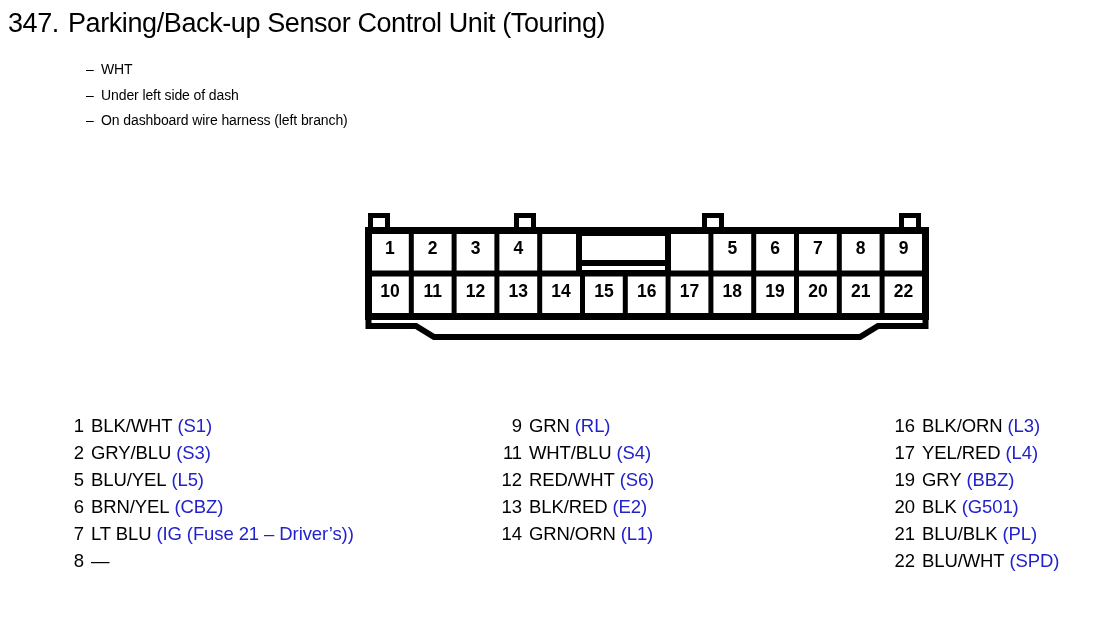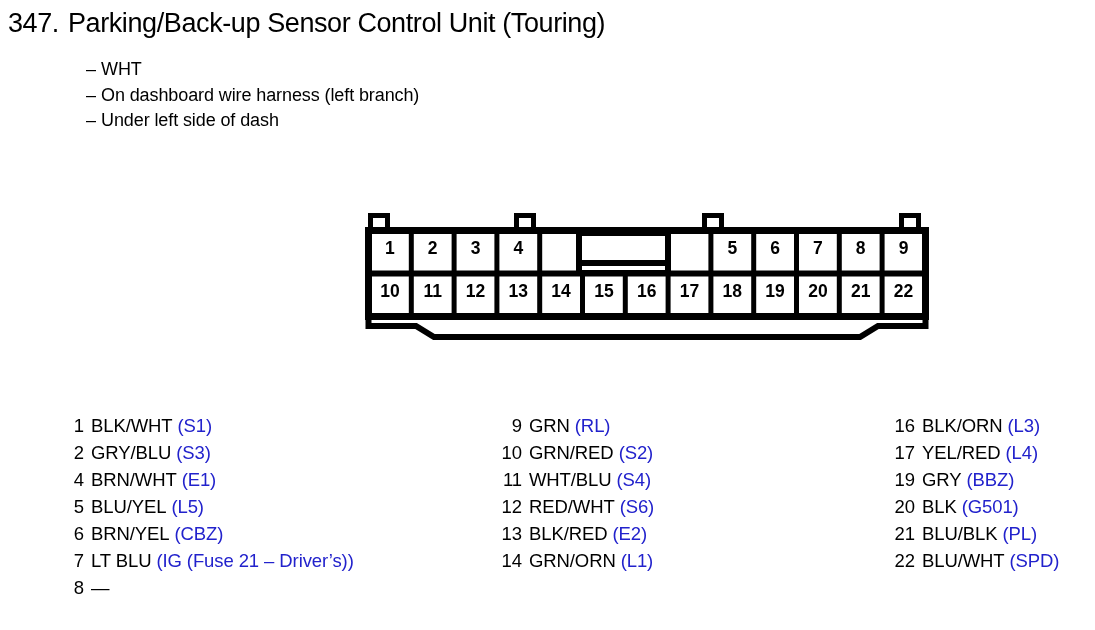--- a/index.html
+++ b/index.html
@@ -38,21 +38,21 @@
   #title-number {
     margin-right: 9px;
   }
   #subtitle-list {
     position: absolute;
     left: 86px;
     top: 57px;
     width: 800px;
   }
   .subtitle-row {
-    font-size: 18px;
+    font-size: 14px;
     line-height: 25.5px;
     white-space: nowrap;
     letter-spacing: -0.1px;
   }
   .subtitle-dash {
     display: inline-block;
     width: 15px;
   }
 
   
@@ -119,22 +119,22 @@
 </style>
 </head>
 <body>
 
 <div id="header">
   <div id="page-title">
     <span>347.</span><span id="title-number"></span><span>Parking/Back-up Sensor Control Unit (Touring)</span>
   </div>
   <div id="subtitle-list">
       <div class="subtitle-row"><span class="subtitle-dash">–</span><span>WHT</span></div>
+      <div class="subtitle-row"><span class="subtitle-dash">–</span><span>Under left side of dash</span></div>
       <div class="subtitle-row"><span class="subtitle-dash">–</span><span>On dashboard wire harness (left branch)</span></div>
-      <div class="subtitle-row"><span class="subtitle-dash">–</span><span>Under left side of dash</span></div>
     </div>
 </div>
 
 <div id="connector">
   <svg id="connector-svg" width="566" height="136" viewBox="0 0 566 136">
 
     <g fill="none" stroke="#000000" stroke-width="5">
       <rect x="6.5" y="9.5" width="17" height="17"></rect>
       <rect x="152.5" y="9.5" width="17" height="17"></rect>
       <rect x="340.5" y="9.5" width="17" height="17"></rect>
@@ -206,29 +206,27 @@
       <div class="pin-cell" style="left: 432.5px; top: 77px; width: 42.8px;">20</div>
       <div class="pin-cell" style="left: 475.3px; top: 77px; width: 42.8px;">21</div>
       <div class="pin-cell" style="left: 518.1px; top: 77px; width: 42.8px;">22</div>
     </div>
 </div>
 
 <div id="pin-list">
   <div class="pin-column" id="pin-column-0">
       <div class="pin-row"><span class="pin-num">1</span><span class="pin-color">BLK/WHT</span><span class="pin-code">(S1)</span></div>
       <div class="pin-row"><span class="pin-num">2</span><span class="pin-color">GRY/BLU</span><span class="pin-code">(S3)</span></div>
-      <div class="pin-row"><span class="pin-num">4</span><span class="pin-color">BRN/WHT</span><span class="pin-code">(E1)</span></div>
       <div class="pin-row"><span class="pin-num">5</span><span class="pin-color">BLU/YEL</span><span class="pin-code">(L5)</span></div>
       <div class="pin-row"><span class="pin-num">6</span><span class="pin-color">BRN/YEL</span><span class="pin-code">(CBZ)</span></div>
       <div class="pin-row"><span class="pin-num">7</span><span class="pin-color">LT BLU</span><span class="pin-code">(IG (Fuse 21 – Driver’s))</span></div>
       <div class="pin-row"><span class="pin-num">8</span><span class="pin-empty">—</span></div>
     </div>
   <div class="pin-column" id="pin-column-1">
       <div class="pin-row"><span class="pin-num">9</span><span class="pin-color">GRN</span><span class="pin-code">(RL)</span></div>
-      <div class="pin-row"><span class="pin-num">10</span><span class="pin-color">GRN/RED</span><span class="pin-code">(S2)</span></div>
       <div class="pin-row"><span class="pin-num">11</span><span class="pin-color">WHT/BLU</span><span class="pin-code">(S4)</span></div>
       <div class="pin-row"><span class="pin-num">12</span><span class="pin-color">RED/WHT</span><span class="pin-code">(S6)</span></div>
       <div class="pin-row"><span class="pin-num">13</span><span class="pin-color">BLK/RED</span><span class="pin-code">(E2)</span></div>
       <div class="pin-row"><span class="pin-num">14</span><span class="pin-color">GRN/ORN</span><span class="pin-code">(L1)</span></div>
     </div>
   <div class="pin-column" id="pin-column-2">
       <div class="pin-row"><span class="pin-num">16</span><span class="pin-color">BLK/ORN</span><span class="pin-code">(L3)</span></div>
       <div class="pin-row"><span class="pin-num">17</span><span class="pin-color">YEL/RED</span><span class="pin-code">(L4)</span></div>
       <div class="pin-row"><span class="pin-num">19</span><span class="pin-color">GRY</span><span class="pin-code">(BBZ)</span></div>
       <div class="pin-row"><span class="pin-num">20</span><span class="pin-color">BLK</span><span class="pin-code">(G501)</span></div>

